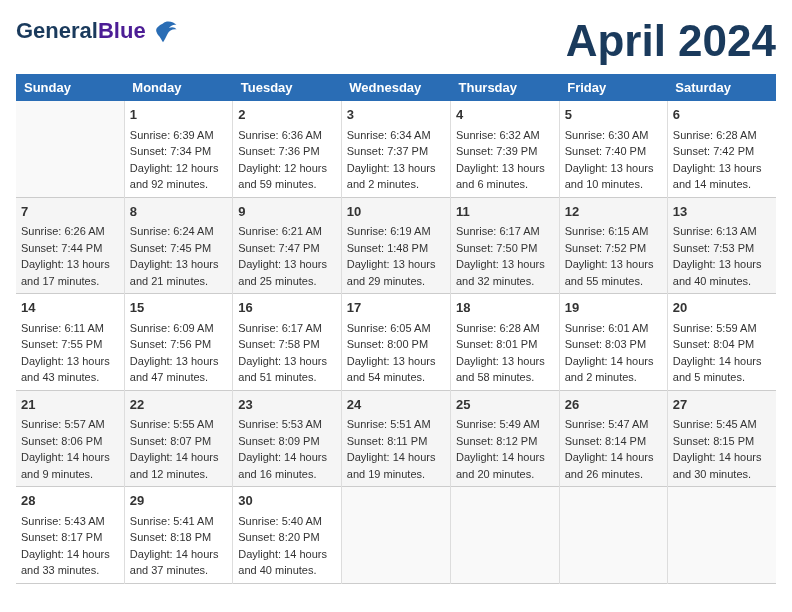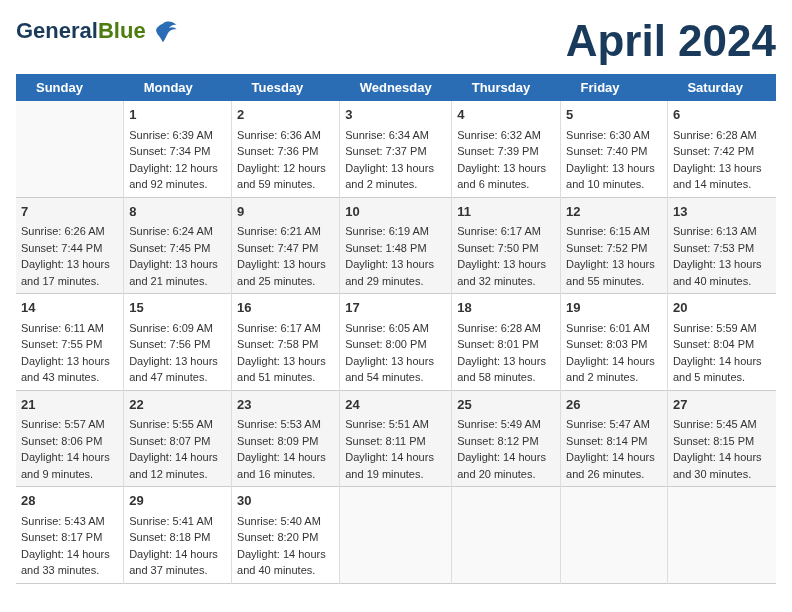--- a/index.html
+++ b/index.html
@@ -20,21 +20,21 @@
       display: flex;
       align-items: center;
     }
     .logo-text {
       font-size: 22px;
       font-weight: bold;
       color: #1a3a5c;
       line-height: 1.1;
     }
     .logo-text span {
-      color: #4d7c0f;
+      color: #4c1d95;
     }
     .logo-bird {
       width: 30px;
       height: 30px;
       margin-left: 2px;
     }
     .title-block {
       text-align: right;
     }
     .month-title {
@@ -47,21 +47,21 @@
       color: #333;
     }
     table {
       width: 100%;
       border-collapse: collapse;
       font-size: 11px;
     }
     thead tr th {
       background: #2a6db5;
       color: #fff;
-      padding: 6px 20px;
+      padding: 6px 8px;
       text-align: left;
       font-size: 13px;
       font-weight: bold;
     }
     tbody tr {
       border-bottom: 1px solid #ccc;
     }
     tbody tr:nth-child(odd) {
       background: #fff;
     }

